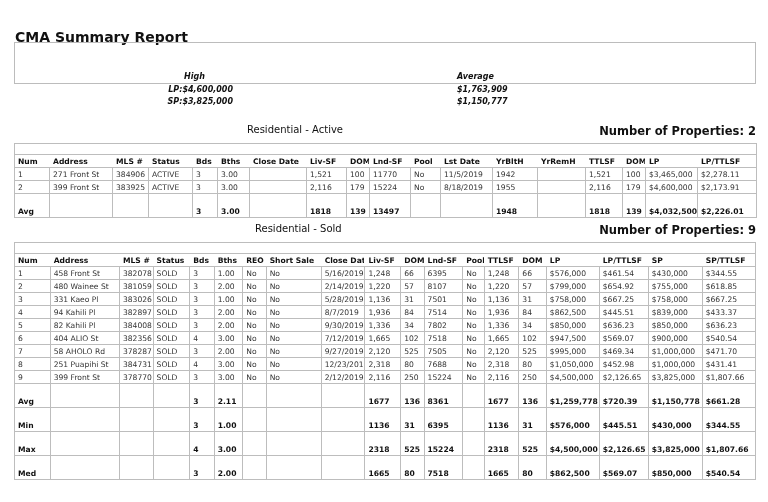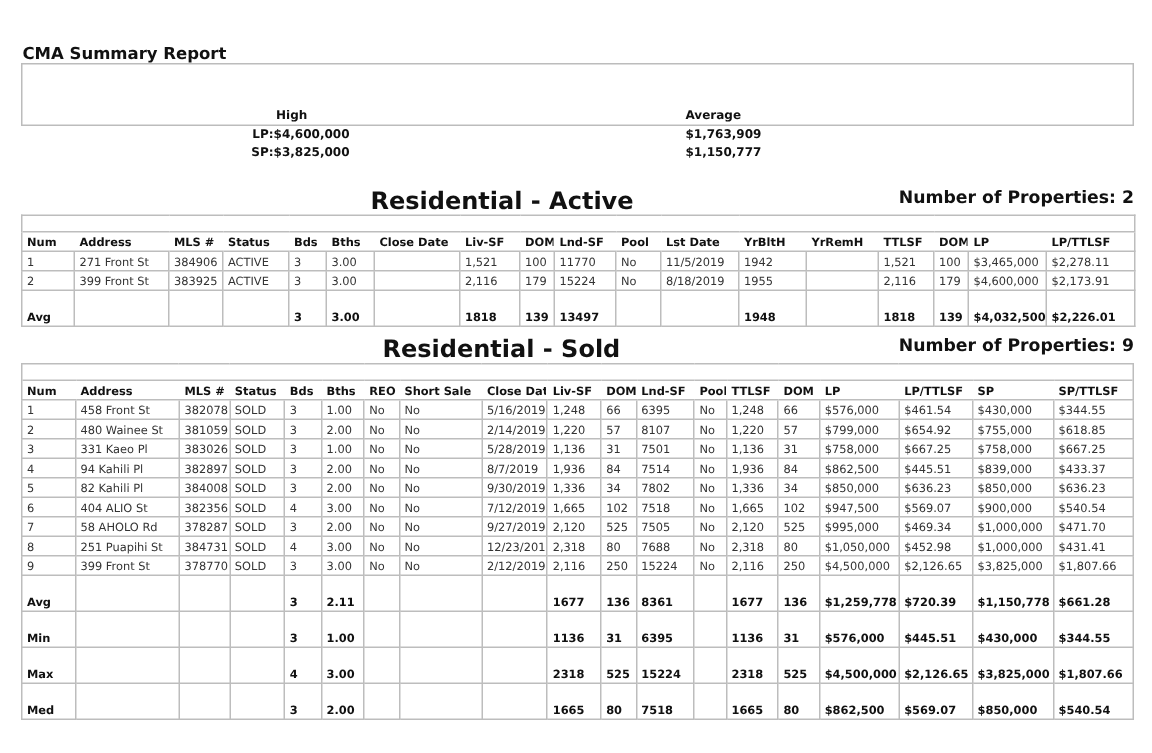--- a/index.html
+++ b/index.html
@@ -1,32 +1,32 @@
 <!DOCTYPE html>
 <html><head>
 <meta charset="utf-8">
 <style>
   html, body { margin:0; padding:0; background:#fff; }
   body { width:768px; height:502px; position:relative; overflow:hidden;
          font-family:"DejaVu Sans", sans-serif; color:#111; }
-  .report-title { position:absolute; left:15px; top:29px; font-size:11px; font-weight:bold; }
+  .report-title { position:absolute; left:15px; top:29px; font-size:14px; font-weight:bold; }
   .summary-panel { position:absolute; left:14px; top:42px; width:742px; height:42px;
                    border:1px solid #bcbcbc; box-sizing:border-box; }
   .summary-panel .heading { position:absolute; left:0; right:0; top:10px; text-align:center;
                             font-size:9px; font-weight:bold; }
-  .stat-col { position:absolute; top:28px; font-size:8px; font-weight:bold; line-height:12.5px; }
+  .stat-col { position:absolute; top:28px; font-size:8px; font-weight:bold; line-height:12.5px;font-style:italic; }
   .stat-col .lbl { display:block; }
   .stat-col .row { display:block; }
   .col-high { left:134px; text-align:right; width:84px; }
   .col-high .lbl { text-align:left; padding-left:35px; }
   .col-low { left:296px; }
   .col-avg { left:442px; }
   .col-med { left:589px; }
 
-  .section-title { position:absolute; font-size:16px; font-weight:bold; }
+  .section-title { position:absolute; font-size:10px; font-weight:normal; }
   .count-title { position:absolute; right:12px; font-size:11.5px; font-weight:bold; }
 
   table.grid { position:absolute; left:14px; border-collapse:collapse; font-size:7.6px; }
   table.grid { table-layout:fixed; }
   table.grid td, table.grid th { border:1px solid #bdbdbd; padding:0 3px; white-space:nowrap;
      overflow:hidden; text-align:left; color:#333; }
   table.grid th { font-weight:bold; color:#111; border-left-color:transparent; border-right-color:transparent;
      vertical-align:bottom; padding-bottom:1px; }
   table.grid tr.top-spacer td { height:10px; border-left:none; border-right:none; border-bottom:none; }
   table.grid tr.drow td { height:12px; }

